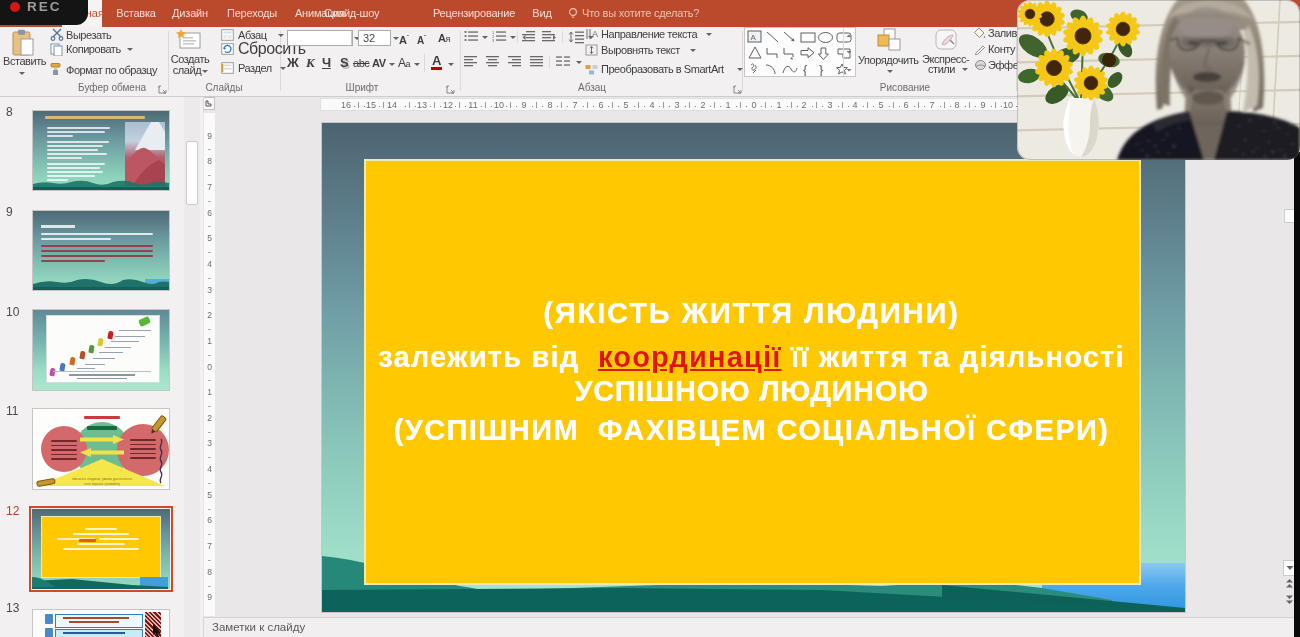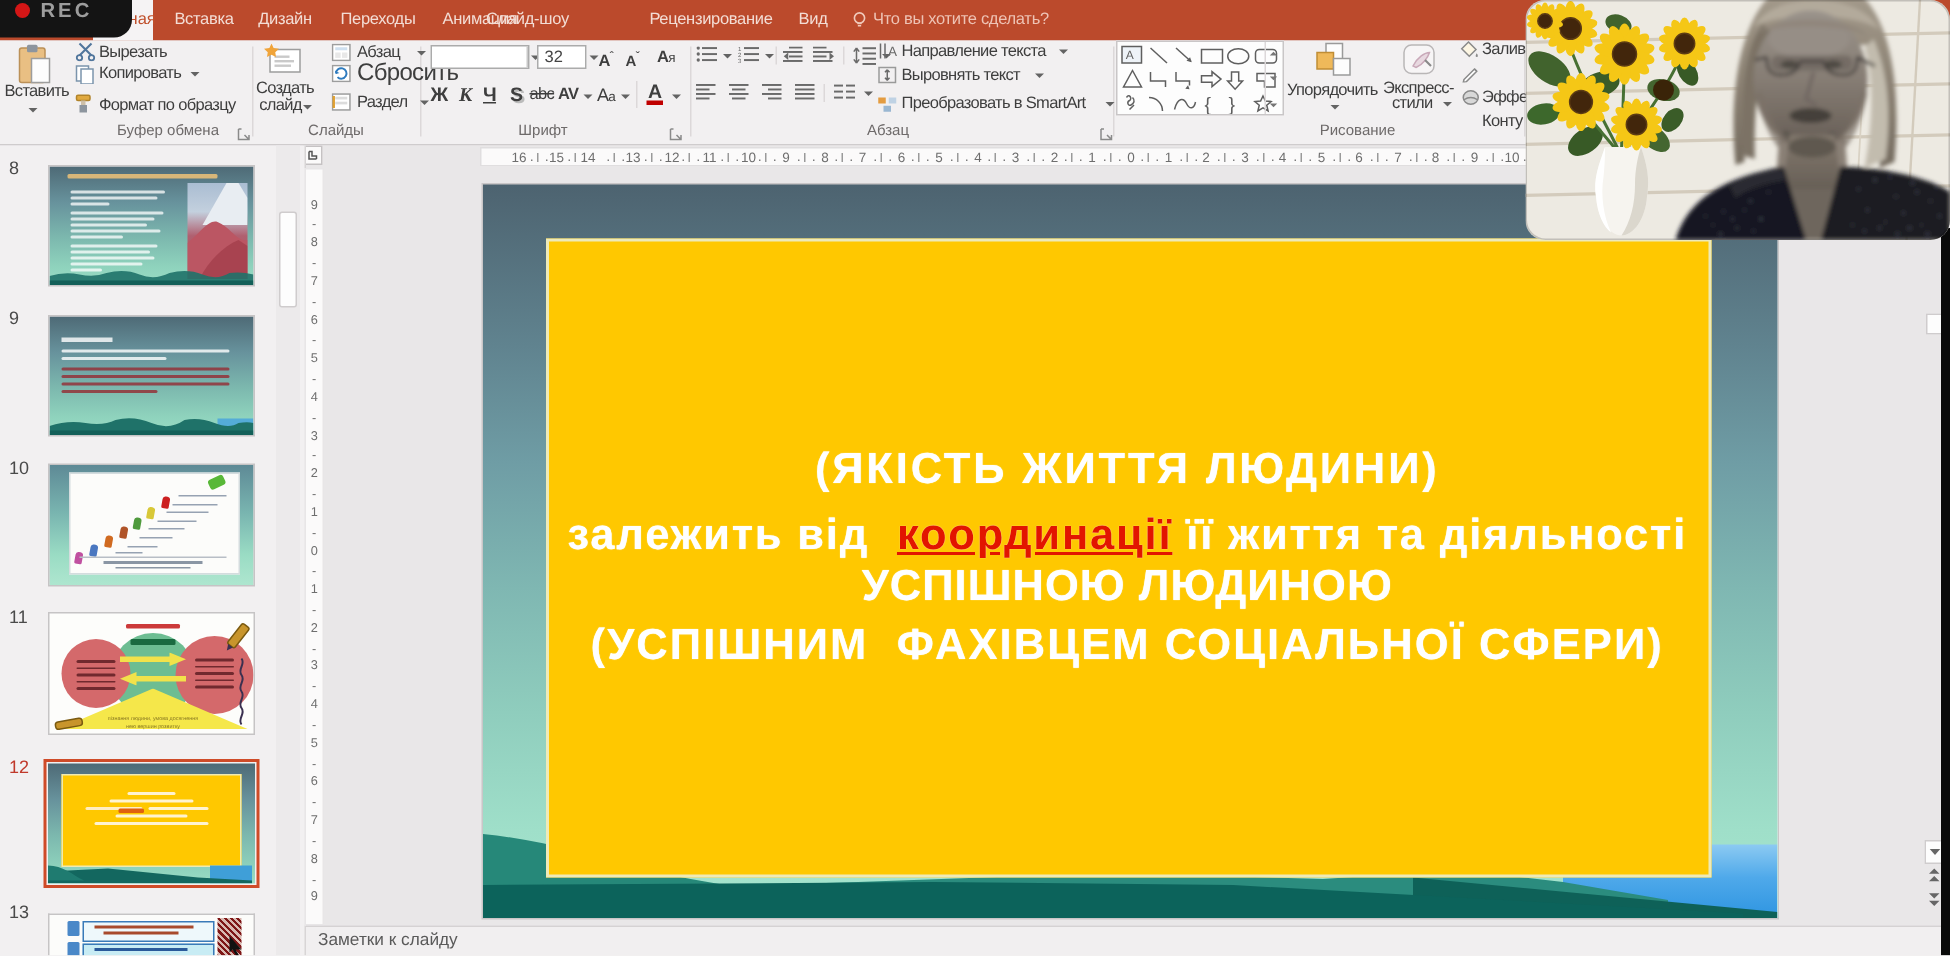--- a/index.html
+++ b/index.html
@@ -263,21 +263,21 @@
 <div style="position:absolute;left:962px;top:68px;width:0;height:0;border-left:3px solid transparent;border-right:3px solid transparent;border-top:3.5px solid #636363;"></div>
 <svg style="position:absolute;left:973px;top:27px" width="13" height="12" viewBox="0 0 13 12">
       <path d="M6 1L11 6 6.5 10.5 1.5 5.5z" fill="#fdf6e3" stroke="#8a8a8a"></path>
       <path d="M11.5 8.5c1 1.4 1 2.5 0 2.5s-1-1.1 0-2.5z" fill="#8a8a8a"></path>
     </svg>
 <div style="position:absolute;font-size:11px;color:#3e3e3e;letter-spacing:-0.45px;white-space:nowrap;left:988px;top:26px;height:14px;line-height:14px;">Заливк</div>
 <svg style="position:absolute;left:974px;top:43px" width="13" height="12" viewBox="0 0 13 12">
       <path d="M2 10L9 3l1.5 1.5L3.5 11.5 1.5 12z" fill="#fff" stroke="#8a8a8a"></path>
       <path d="M9 3l1.5 1.5" stroke="#8a8a8a"></path>
     </svg>
-<div style="position:absolute;font-size:11px;color:#3e3e3e;letter-spacing:-0.45px;white-space:nowrap;left:988px;top:42px;height:14px;line-height:14px;margin-top:32px;">Конту</div>
+<div style="position:absolute;font-size:11px;color:#3e3e3e;letter-spacing:-0.45px;white-space:nowrap;left:988px;top:42px;height:14px;line-height:14px;">Конту</div>
 <svg style="position:absolute;left:974px;top:59px" width="13" height="12" viewBox="0 0 13 12">
       <ellipse cx="6.5" cy="6" rx="5" ry="4.5" fill="#d8d8d8" stroke="#8a8a8a"></ellipse>
       <path d="M2 7.5c3-2 6-2 9 0" stroke="#8a8a8a" fill="none"></path>
     </svg>
 <div style="position:absolute;font-size:11px;color:#3e3e3e;letter-spacing:-0.45px;white-space:nowrap;left:988px;top:58px;height:14px;line-height:14px;">Эффе</div>
 <div style="position:absolute;left:204px;top:97px;width:1096px;height:15px;background:#e9e7e8;"></div>
 <div style="position:absolute;left:202px;top:97px;width:13px;height:13px;background:#fbfafa;border:1px solid #c5c2c3;box-sizing:border-box;"></div>
 <svg style="position:absolute;left:205px;top:100px" width="7" height="7" viewBox="0 0 7 7">
       <path d="M1 1v5h5M1 1h2v3h3v2" fill="none" stroke="#555" stroke-width="1"></path>
     </svg>

